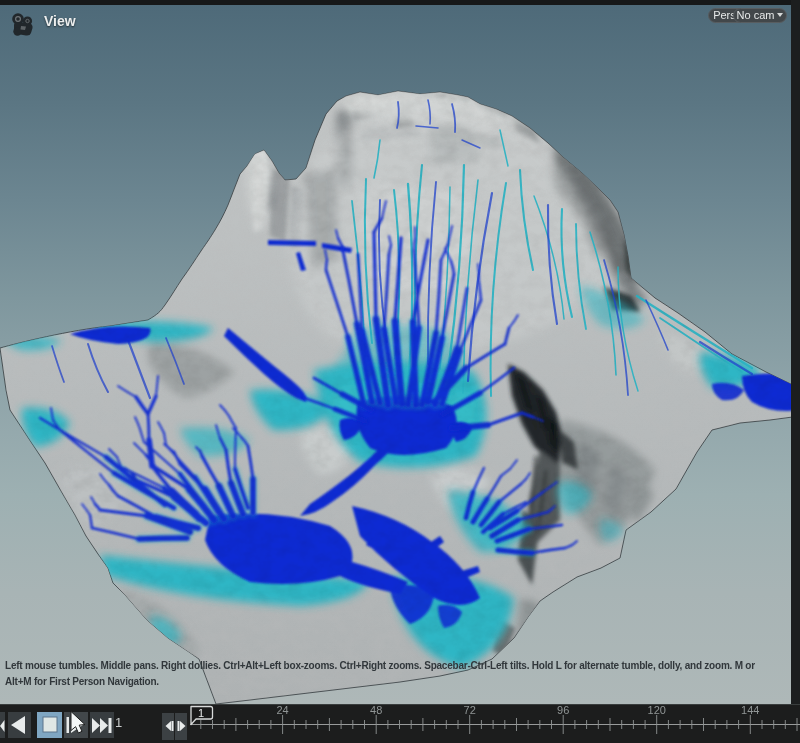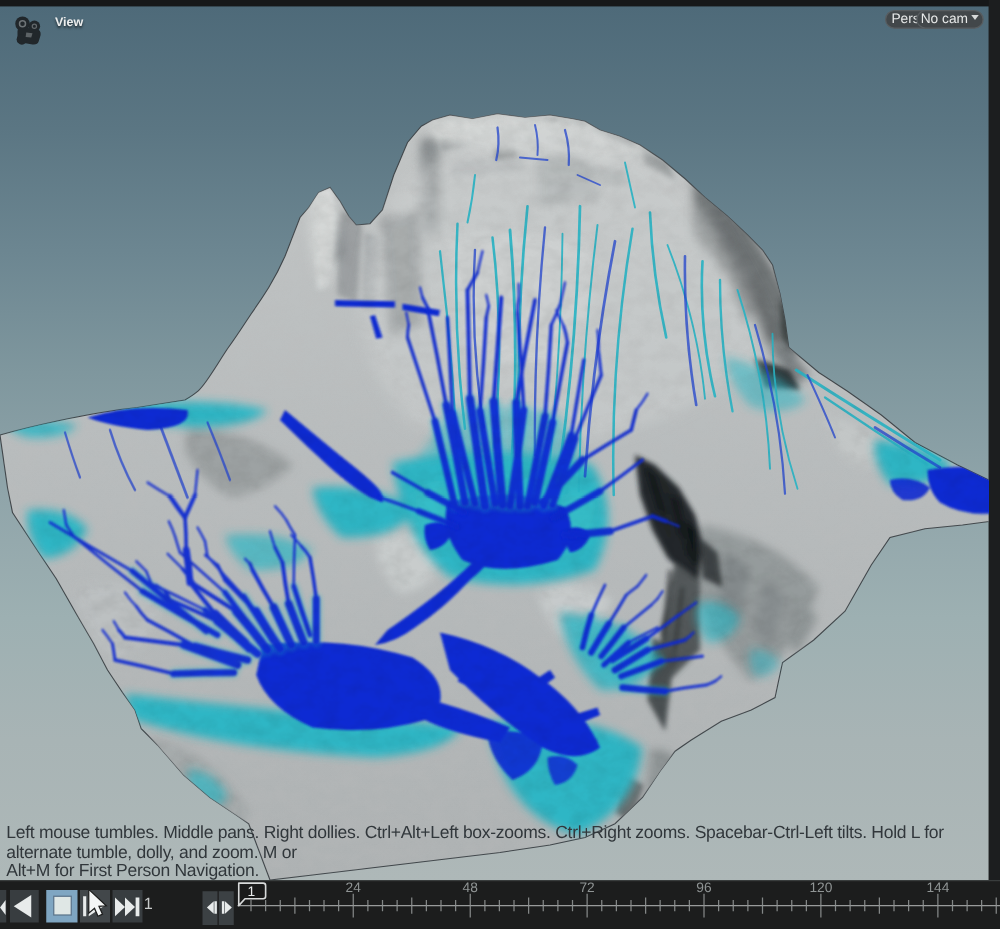--- a/index.html
+++ b/index.html
@@ -6,23 +6,23 @@
 body{width:800px;height:743px;overflow:hidden;position:relative;background:#1a1c1d;
  font-family:"Liberation Sans",sans-serif;}
 #viewport{position:absolute;left:0;top:5px;width:791px;height:699px;overflow:hidden;
  background:linear-gradient(to bottom,#4e6a79 0%,#5b7683 14%,#6c8691 28%,#7f979e 42%,#90a5aa 56%,#9db0b2 70%,#a8b4b5 84%,#aeb8b8 100%);}
 #topbar{position:absolute;left:0;top:0;width:800px;height:5px;background:#161819;}
 #rightstrip{position:absolute;left:791px;top:0;width:9px;height:704px;background:#1c1e1f;}
 #playbar{position:absolute;left:0;top:704px;width:800px;height:39px;background:#1c1d1d;border-top:1px solid #393d3d;box-sizing:border-box;}
 .pill{position:absolute;top:8px;height:15px;background:#42474a;border:1px solid #585d60;border-radius:8px;
  color:#e7e9e9;font-size:11px;line-height:13px;text-align:center;box-sizing:border-box;white-space:nowrap;margin-left:20px;}
 .pill .car{display:inline-block;margin-left:3px;width:0;height:0;border-left:3.5px solid transparent;border-right:3.5px solid transparent;border-top:4px solid #d7d9d9;vertical-align:2px;}
-#viewlabel{position:absolute;left:44px;top:13px;color:#eceeee;font-size:10px;font-weight:bold;
+#viewlabel{position:absolute;left:44px;top:13px;color:#eceeee;font-size:14px;font-weight:bold;
  text-shadow:0 1px 2px rgba(0,0,0,.6);}
-#helptext{position:absolute;left:5px;top:658px;width:792px;color:#31373b;font-size:14px;line-height:15.5px;letter-spacing:-0.22px;}
+#helptext{position:absolute;left:5px;top:658px;width:792px;color:#31373b;font-size:10px;line-height:15.5px;letter-spacing:-0.22px;font-weight:bold;}
 #frlabel{position:absolute;left:115px;top:715px;color:#c9cccc;font-size:13px;}
 </style>
 </head>
 <body>
 
 <div id="viewport">
 <svg width="791" height="699" viewBox="0 5 791 699">
 <defs>
 <filter id="b2" x="-30%" y="-30%" width="160%" height="160%">
           <feGaussianBlur stdDeviation="2"></feGaussianBlur>

